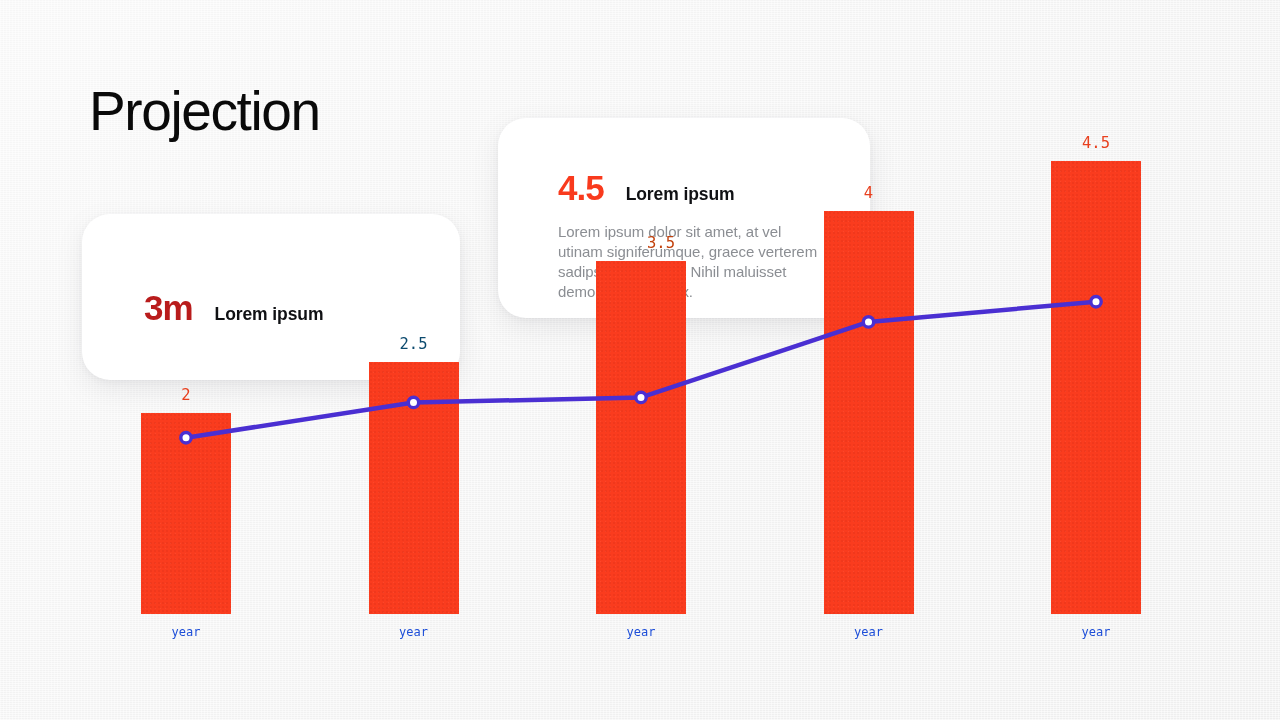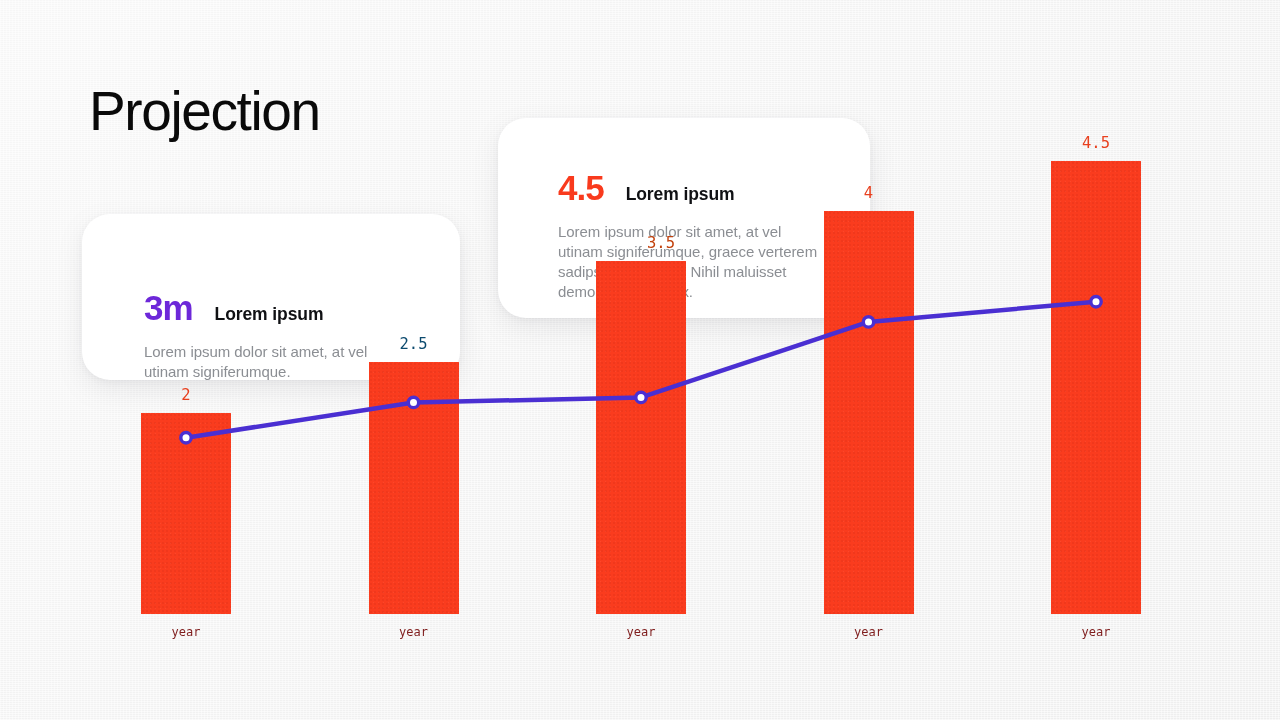--- a/index.html
+++ b/index.html
@@ -67,21 +67,21 @@
   }
 
   .card-value {
     font-size: 35px;
     font-weight: 700;
     letter-spacing: -1px;
     line-height: 1;
     white-space: nowrap;
   }
 
-  #metric-3m-value { color: #6d28d9; margin-top: 32px; }
+  #metric-3m-value { color: #b91c1c; margin-top: 32px; }
   #metric-45-value { color: #f93a1d; }
 
   .card-kicker {
     font-size: 17.5px;
     font-weight: 700;
     color: #101114;
     letter-spacing: -0.1px;
     white-space: nowrap;
     margin-top: 28px;
   }
@@ -125,21 +125,21 @@
     color: #e8401f;
     font-family: "DejaVu Sans Mono", monospace;
     line-height: 1;
   }
 
   .cat-label {
     position: absolute;
     width: 90px;
     text-align: center;
     font-size: 12px;
-    color: #7f1d1d;
+    color: #1d4ed8;
     font-family: "DejaVu Sans Mono", monospace;
     line-height: 1;
   }
 
   #trend-svg {
     position: absolute;
     left: 0;
     top: 0;
     width: 1280px;
     height: 720px;
@@ -149,21 +149,20 @@
 </head>
 <body>
 
 <h1 id="page-title">Projection</h1>
 
 <div class="card" id="card-metric-3m">
   <div class="card-head">
     <span class="card-value" id="metric-3m-value">3m</span>
     <span class="card-kicker">Lorem ipsum</span>
   </div>
-  <p class="card-body">Lorem ipsum dolor sit amet, at vel utinam signiferumque.</p>
 </div>
 
 <div class="card" id="card-metric-45">
   <div class="card-head">
     <span class="card-value" id="metric-45-value">4.5</span>
     <span class="card-kicker">Lorem ipsum</span>
   </div>
   <p class="card-body">Lorem ipsum dolor sit amet, at vel utinam signiferumque, graece verterem sadipscing eam an. Nihil maluisset democritum mea ex.</p>
 </div>
 

